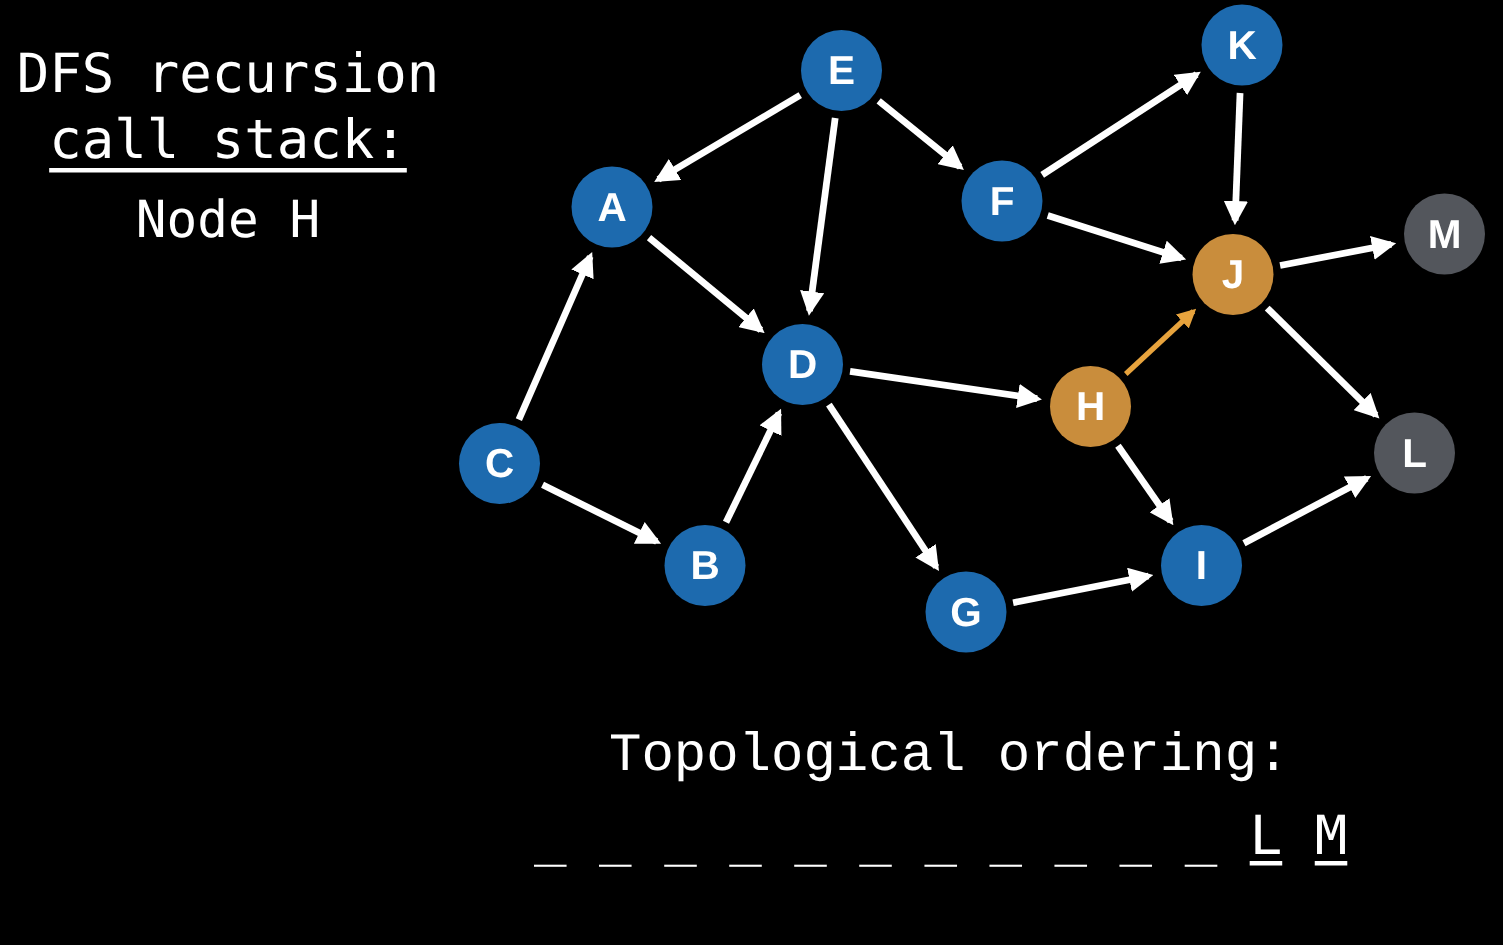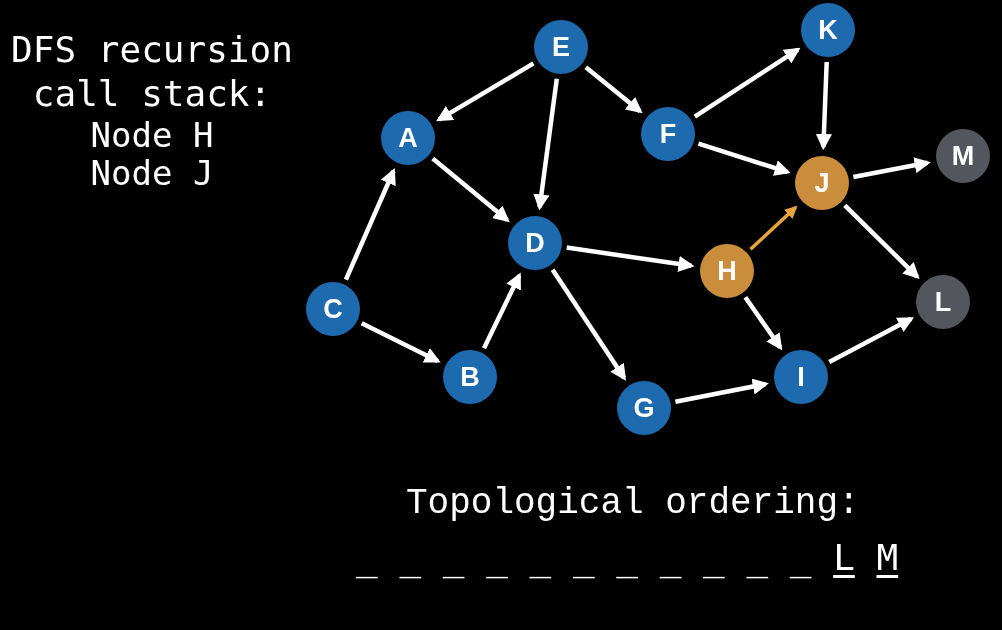--- a/index.html
+++ b/index.html
@@ -25,25 +25,27 @@
     top: 28px;
     width: 300px;
     text-align: center;
   }
   .cs-title {
     font-size: 36px;
     line-height: 44px;
     white-space: pre;
   }
   .cs-title.underlined {
+    text-decoration: underline;
     text-decoration-thickness: 3px;
     text-underline-offset: 7px;
     text-align: center;
   }
   #callstack-entries {
+    margin-top: 12px;
   }
   .stack-entry {
     font-size: 34px;
     line-height: 38px;
     white-space: pre;
   }
   
   #edges-svg {
     position: absolute;
     left: 0;
@@ -100,21 +102,20 @@
 </head>
 <body>
 
 <div id="stage">
 
   <div id="callstack-panel">
     <div class="cs-title">DFS recursion</div>
     <div class="cs-title underlined">call stack:</div>
     <div id="callstack-entries">
         <div class="stack-entry">Node H</div>
-        <div class="stack-entry">Node J</div>
       </div>
   </div>
 
   <svg id="edges-svg" viewBox="0 0 1002 630" xmlns="http://www.w3.org/2000/svg">
     <defs>
       <marker id="arrow-white" viewBox="0 0 10 10" refX="8" refY="5" markerWidth="3.6" markerHeight="3.6" orient="auto">
         <path d="M0,0 L10,5 L0,10 z" fill="#ffffff"></path>
       </marker>
       <marker id="arrow-orange" viewBox="0 0 10 10" refX="8" refY="5" markerWidth="3.6" markerHeight="3.6" orient="auto">
         <path d="M0,0 L10,5 L0,10 z" fill="#e7a33d"></path>

